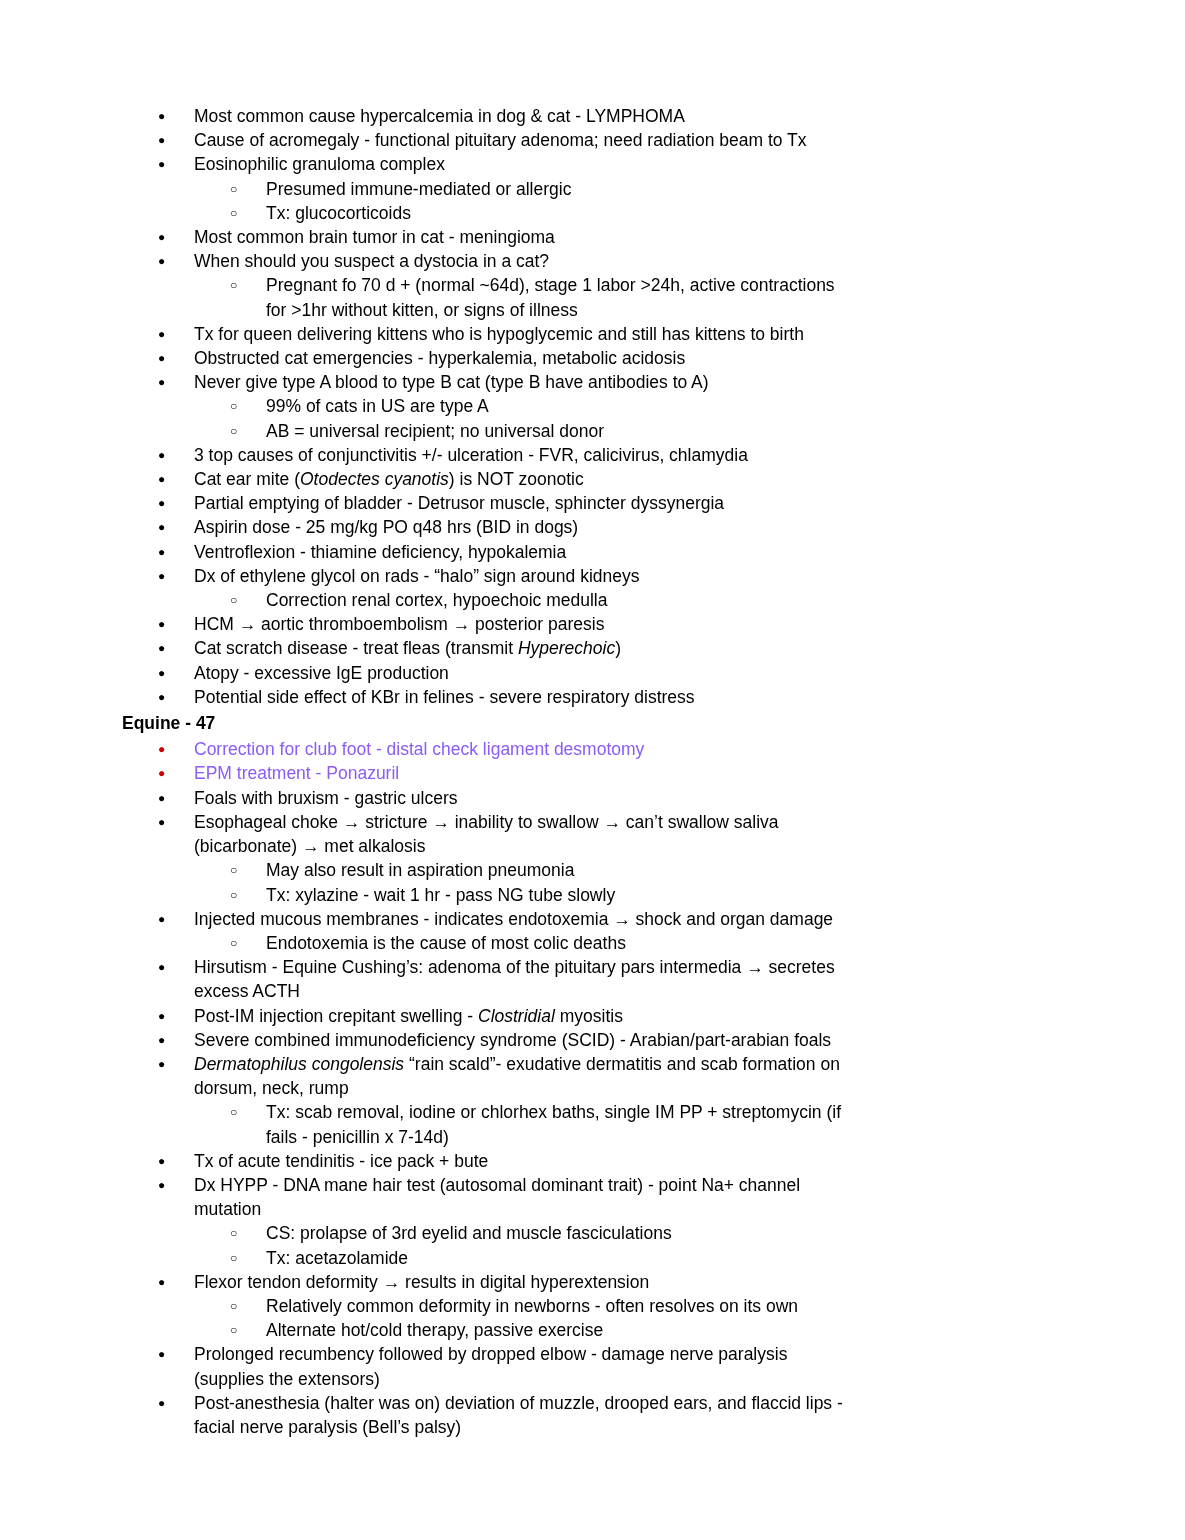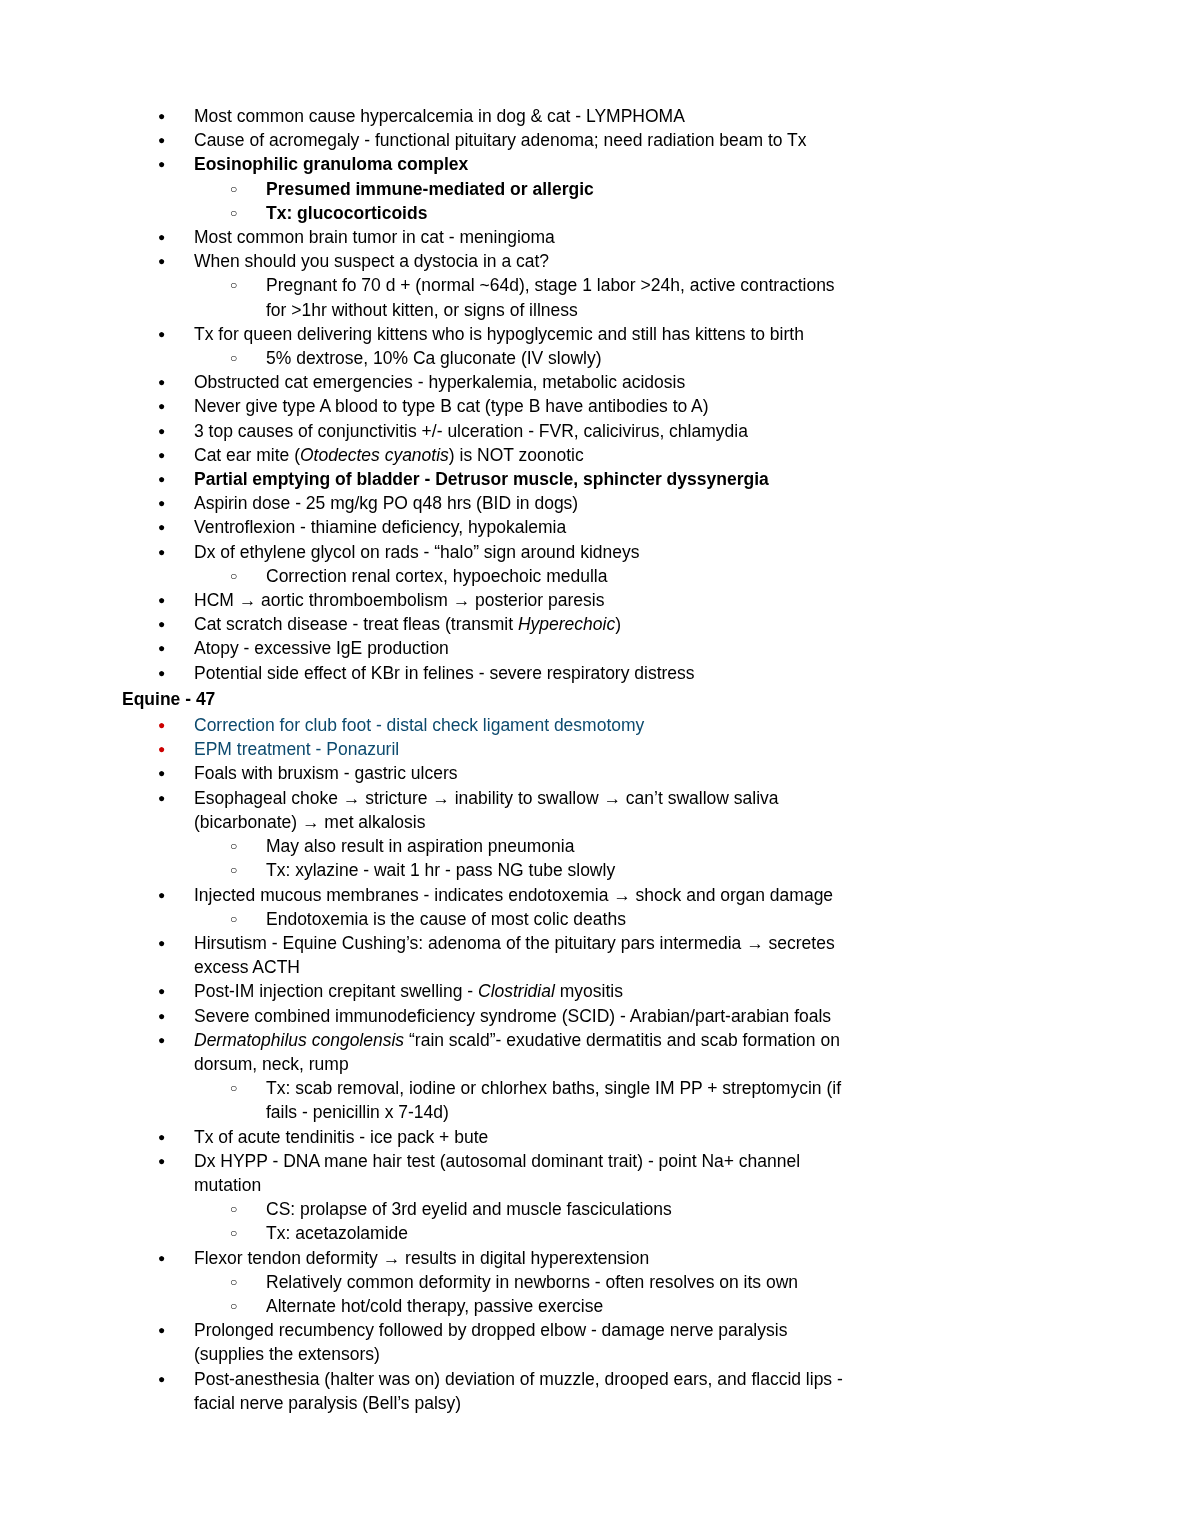--- a/index.html
+++ b/index.html
@@ -56,24 +56,24 @@
   }
   .lvl2 > li::before {
     content: "\25CB";
     position: absolute;
     left: 36px;
     top: 0;
     font-size: 12px;
     line-height: 24.2px;
   }
   .bold {
-    font-weight: bold;
+    font-weight: normal;
   }
   .red {
-    color: #0c4a6e;
+    color: #8b5cf6;
   }
   .red::before {
     color: #cc0000;
   }
   .italic {
     font-style: italic;
   }
   .section-head {
     font-size: 17.5px;
     line-height: 24.2px;
@@ -94,25 +94,26 @@
         <li><span class="txt">Most common cause hypercalcemia in dog &amp; cat - LYMPHOMA</span></li>
         <li><span class="txt">Cause of acromegaly - functional pituitary adenoma; need radiation beam to Tx</span></li>
         <li class="bold"><span class="txt">Eosinophilic granuloma complex</span><ul class="lvl2">
             <li><span class="txt">Presumed immune-mediated or allergic</span></li>
             <li><span class="txt">Tx: glucocorticoids</span></li>
           </ul></li>
         <li><span class="txt">Most common brain tumor in cat - meningioma</span></li>
         <li><span class="txt">When should you suspect a dystocia in a cat?</span><ul class="lvl2">
             <li><span class="txt">Pregnant fo 70 d + (normal ~64d), stage 1 labor &gt;24h, active contractions for &gt;1hr without kitten, or signs of illness</span></li>
           </ul></li>
-        <li><span class="txt">Tx for queen delivering kittens who is hypoglycemic and still has kittens to birth</span><ul class="lvl2">
-            <li><span class="txt">5% dextrose, 10% Ca gluconate (IV slowly)</span></li>
+        <li><span class="txt">Tx for queen delivering kittens who is hypoglycemic and still has kittens to birth</span></li>
+        <li><span class="txt">Obstructed cat emergencies - hyperkalemia, metabolic acidosis</span></li>
+        <li><span class="txt">Never give type A blood to type B cat (type B have antibodies to A)</span><ul class="lvl2">
+            <li><span class="txt">99% of cats in US are type A</span></li>
+            <li><span class="txt">AB = universal recipient; no universal donor</span></li>
           </ul></li>
-        <li><span class="txt">Obstructed cat emergencies - hyperkalemia, metabolic acidosis</span></li>
-        <li><span class="txt">Never give type A blood to type B cat (type B have antibodies to A)</span></li>
         <li><span class="txt">3 top causes of conjunctivitis +/- ulceration - FVR, calicivirus, chlamydia</span></li>
         <li><span class="txt">Cat ear mite (<em class="italic">Otodectes cyanotis</em>) is NOT zoonotic</span></li>
         <li class="bold"><span class="txt">Partial emptying of bladder - Detrusor muscle, sphincter dyssynergia</span></li>
         <li><span class="txt">Aspirin dose - 25 mg/kg PO q48 hrs (BID in dogs)</span></li>
         <li><span class="txt">Ventroflexion - thiamine deficiency, hypokalemia</span></li>
         <li><span class="txt">Dx of ethylene glycol on rads - “halo” sign around kidneys</span><ul class="lvl2">
             <li><span class="txt">Correction renal cortex, hypoechoic medulla</span></li>
           </ul></li>
         <li><span class="txt">HCM → aortic thromboembolism → posterior paresis</span></li>
         <li><span class="txt">Cat scratch disease - treat fleas (transmit <em class="italic">Hyperechoic</em>)</span></li>

